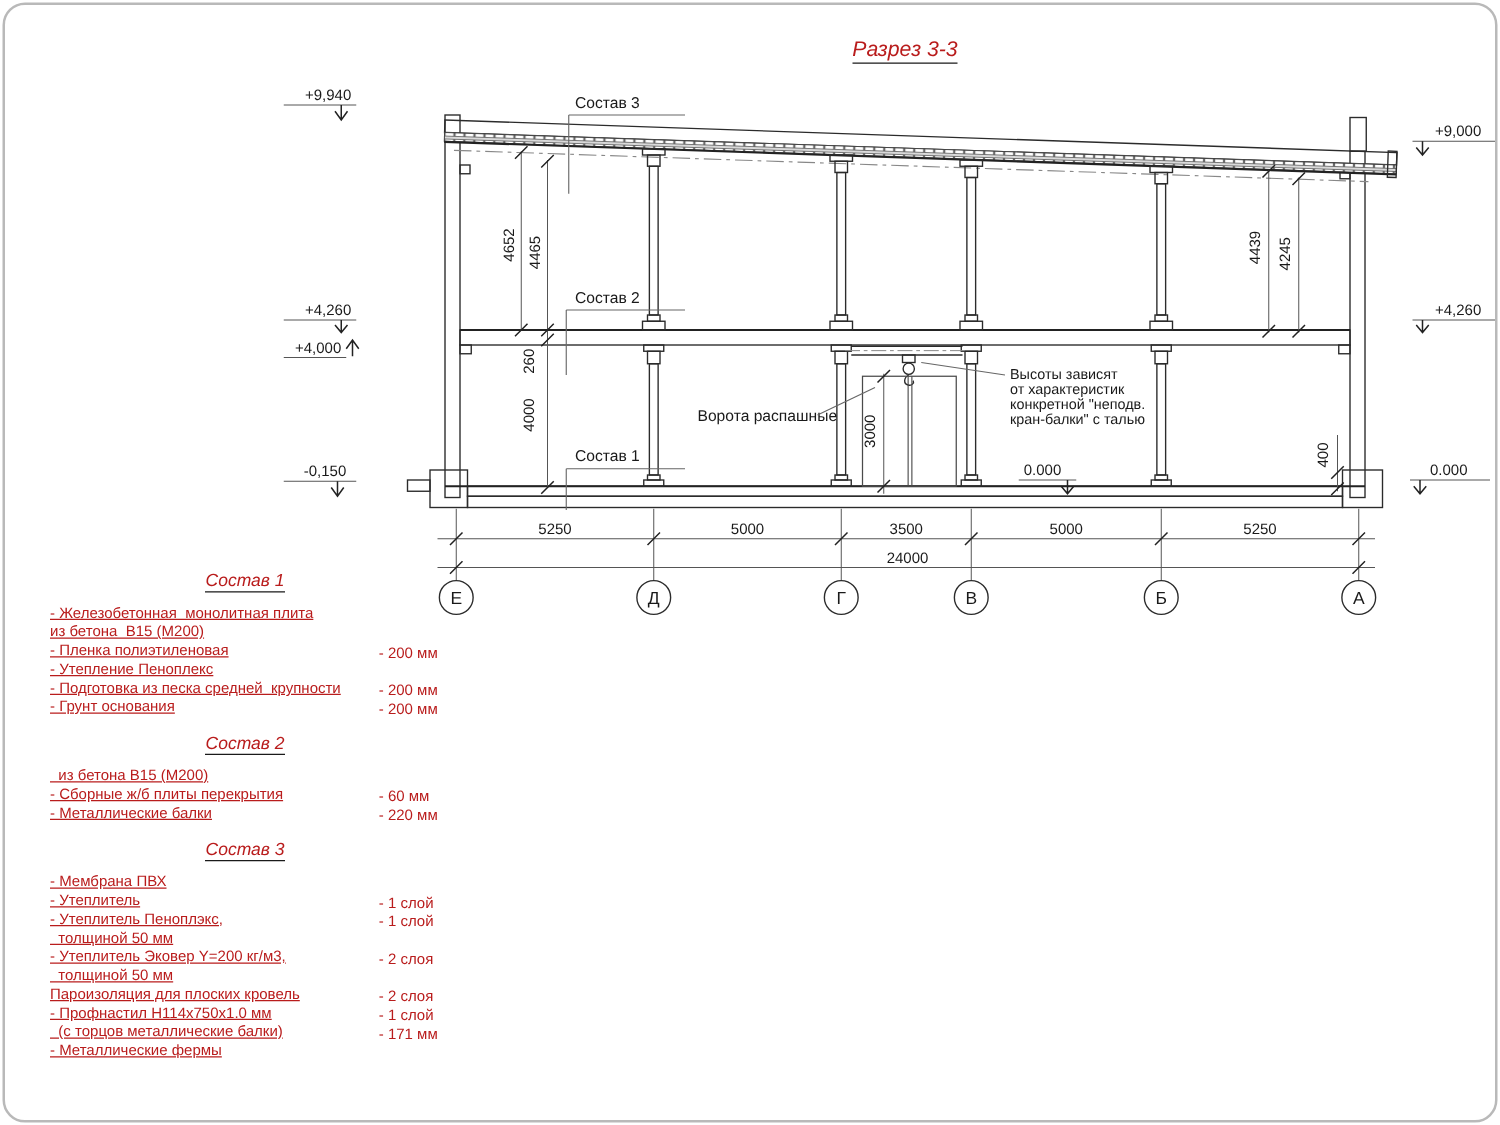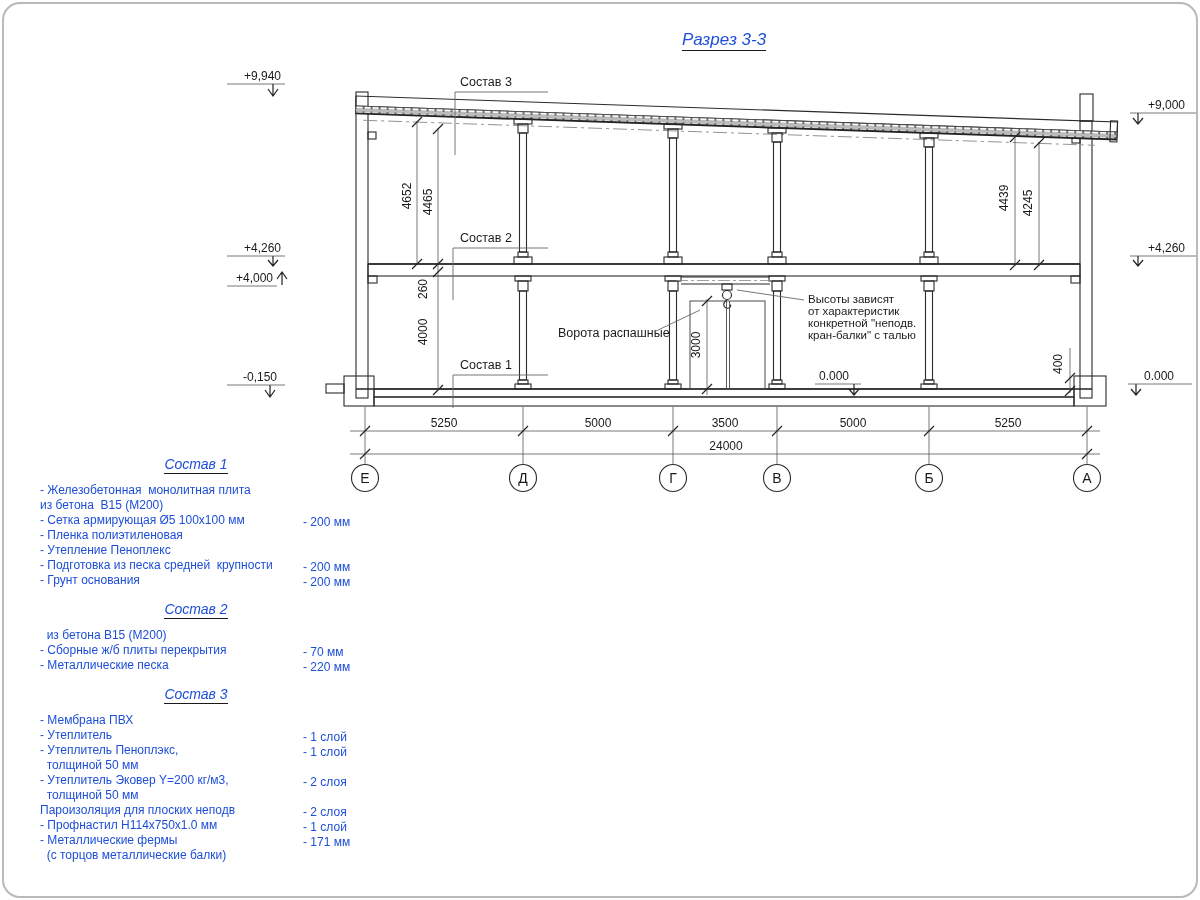--- a/index.html
+++ b/index.html
@@ -1,37 +1,37 @@
 <!DOCTYPE html>
 <html><head>
 <meta charset="utf-8">
 <style>
   html,body{margin:0;padding:0;background:#fff;}
   .page{position:relative;width:1200px;height:900px;background:#fff;overflow:hidden;
-        font-family:"Liberation Sans",sans-serif;color:#1d4ed8;}
+        font-family:"Liberation Sans",sans-serif;color:#b91c1c;}
   .frame{position:absolute;inset:2px;border:2px solid #b9b9b9;border-radius:18px;pointer-events:none;}
   .title{position:absolute;top:30px;left:624px;width:200px;text-align:center;
          font-size:17px;font-style:italic;}
   .title span{border-bottom:1.4px solid #1a1a1a;padding-bottom:1px;}
   svg{position:absolute;left:0;top:0;}
   svg text{font-family:"Liberation Sans",sans-serif;fill:#1a1a1a;}
   .dt{font-size:12px;}
   .call{font-size:12.5px;}
   .note{font-size:11.5px;}
   .axl{font-size:14px;}
   .thin{stroke:#555;stroke-width:0.8;fill:none;}
   .lead{stroke:#666;stroke-width:0.9;fill:none;}
   .tick{stroke:#222;stroke-width:1.2;fill:none;}
   .out{stroke:#2b2b2b;stroke-width:1.1;fill:none;}
   .bold{stroke:#222;stroke-width:1.7;fill:none;}
   .legend{position:absolute;left:40px;top:455px;width:332px;font-size:12px;line-height:15px;}
   .lg-h{height:18px;line-height:18px;text-align:center;width:312px;font-size:14px;font-style:italic;}
   .lg-h span{border-bottom:1.2px solid #1a1a1a;padding-bottom:1px;}
   .lg-rows{margin-top:10px;}
-  .lg-row{position:relative;height:15px;white-space:pre;}
+  .lg-row{position:relative;height:15px;white-space:pre;text-decoration:underline;}
   .lg-v{position:absolute;left:263px;top:17px;}
   .lg-sec{margin-bottom:12px;}
 </style>
 </head>
 <body>
 
 <div class="page">
   <div class="frame"></div>
 
   <div class="title">
@@ -276,47 +276,46 @@
     </g>
   </svg>
 
   <div class="legend">
 
     <div class="lg-sec">
       <div class="lg-h"><span>Состав 1</span></div>
       <div class="lg-rows">
         <div class="lg-row"><span class="lg-t">- Железобетонная  монолитная плита</span><span class="lg-v"></span></div>
         <div class="lg-row"><span class="lg-t">из бетона  В15 (М200)</span><span class="lg-v">- 200 мм</span></div>
-        <div class="lg-row"><span class="lg-t">- Сетка армирующая Ø5 100х100 мм</span><span class="lg-v"></span></div>
         <div class="lg-row"><span class="lg-t">- Пленка полиэтиленовая</span><span class="lg-v"></span></div>
         <div class="lg-row"><span class="lg-t">- Утепление Пеноплекс</span><span class="lg-v">- 200 мм</span></div>
         <div class="lg-row"><span class="lg-t">- Подготовка из песка средней  крупности</span><span class="lg-v">- 200 мм</span></div>
         <div class="lg-row"><span class="lg-t">- Грунт основания</span><span class="lg-v"></span></div>
       </div>
     </div>
 
     <div class="lg-sec">
       <div class="lg-h"><span>Состав 2</span></div>
       <div class="lg-rows">
-        <div class="lg-row"><span class="lg-t">  из бетона В15 (М200)</span><span class="lg-v">- 70 мм</span></div>
+        <div class="lg-row"><span class="lg-t">  из бетона В15 (М200)</span><span class="lg-v">- 60 мм</span></div>
         <div class="lg-row"><span class="lg-t">- Сборные ж/б плиты перекрытия</span><span class="lg-v">- 220 мм</span></div>
-        <div class="lg-row"><span class="lg-t">- Металлические песка</span><span class="lg-v"></span></div>
+        <div class="lg-row"><span class="lg-t">- Металлические балки</span><span class="lg-v"></span></div>
       </div>
     </div>
 
     <div class="lg-sec">
       <div class="lg-h"><span>Состав 3</span></div>
       <div class="lg-rows">
         <div class="lg-row"><span class="lg-t">- Мембрана ПВХ</span><span class="lg-v">- 1 слой</span></div>
         <div class="lg-row"><span class="lg-t">- Утеплитель</span><span class="lg-v">- 1 слой</span></div>
         <div class="lg-row"><span class="lg-t">- Утеплитель Пеноплэкс,</span><span class="lg-v"></span></div>
         <div class="lg-row"><span class="lg-t">  толщиной 50 мм</span><span class="lg-v">- 2 слоя</span></div>
         <div class="lg-row"><span class="lg-t">- Утеплитель Эковер Y=200 кг/м3,</span><span class="lg-v"></span></div>
         <div class="lg-row"><span class="lg-t">  толщиной 50 мм</span><span class="lg-v">- 2 слоя</span></div>
-        <div class="lg-row"><span class="lg-t">Пароизоляция для плоских неподв</span><span class="lg-v">- 1 слой</span></div>
+        <div class="lg-row"><span class="lg-t">Пароизоляция для плоских кровель</span><span class="lg-v">- 1 слой</span></div>
         <div class="lg-row"><span class="lg-t">- Профнастил Н114х750х1.0 мм</span><span class="lg-v">- 171 мм</span></div>
+        <div class="lg-row"><span class="lg-t">  (с торцов металлические балки)</span><span class="lg-v"></span></div>
         <div class="lg-row"><span class="lg-t">- Металлические фермы</span><span class="lg-v"></span></div>
-        <div class="lg-row"><span class="lg-t">  (с торцов металлические балки)</span><span class="lg-v"></span></div>
       </div>
     </div>
 
   </div>
 </div>
 
 </body></html>

